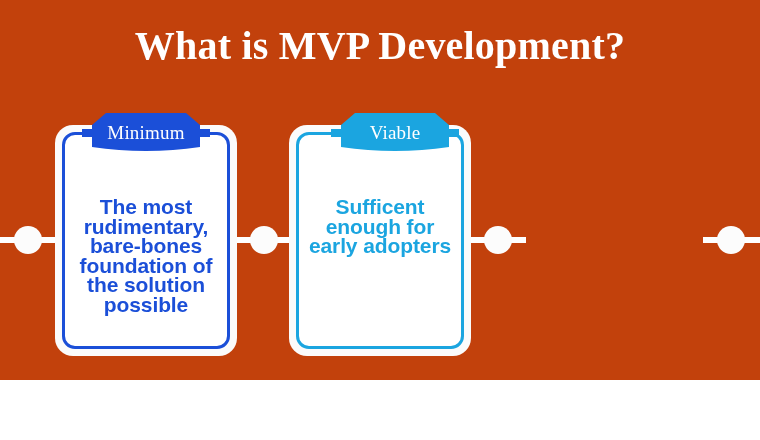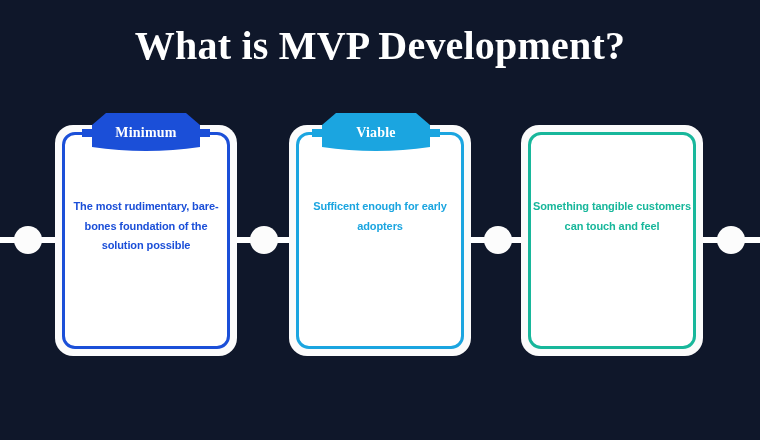--- a/index.html
+++ b/index.html
@@ -8,22 +8,22 @@
   }
   body {
     width: 760px;
     height: 440px;
     overflow: hidden;
     font-family: "Liberation Sans", sans-serif;
   }
   #stage {
     position: relative;
     width: 760px;
-    height: 440px;
-    background: #0f172a;
+    height: 380px;
+    background: #c2410c;
     overflow: hidden;
   }
 
   
   #page-title {
     position: absolute;
     left: 0;
     top: 20px;
     width: 760px;
     text-align: center;
@@ -80,21 +80,21 @@
     border: 3px solid #1B4FD8;
     border-radius: 13px;
     box-sizing: border-box;
   }
   .card-body {
     position: absolute;
     left: 2px;
     right: 2px;
     top: 62px;
     text-align: center;
-    font-size: 11px;
+    font-size: 21px;
     font-weight: bold;
     line-height: 19.5px;
     color: #1B4FD8;
     letter-spacing: -0.1px;
   }
 
   .card-1 { left: 55px; }
   .card-2 { left: 289px; }
   .card-3 { left: 521px; }
 
@@ -122,28 +122,28 @@
     left: 0;
     top: 0;
     width: 128px;
     height: 40px;
     display: flex;
     align-items: center;
     justify-content: center;
     padding-top: 0;
     box-sizing: border-box;
     font-family: "Liberation Serif", "DejaVu Serif", serif;
-    font-weight: bold;
-    font-size: 14px;
+    font-weight: normal;
+    font-size: 19px;
     color: #FFFFFF;
     white-space: nowrap;
     letter-spacing: 0.2px;
   }
   .ribbon-1 { left: 82px;  }
-  .ribbon-2 { left: 312px; }
+  .ribbon-2 { left: 331px; }
   .ribbon-3 { left: 548px; }
 </style>
 </head>
 <body>
 
 <div id="stage">
 
   <div id="page-title">What is MVP Development?</div>
 
   <div class="rail rail-1"></div>
@@ -177,19 +177,14 @@
   </div>
   <div class="ribbon ribbon-2">
     <svg viewBox="0 0 128 40" xmlns="http://www.w3.org/2000/svg">
       <path d="M0 16 L10 16 L10 24 L0 24 Z" fill="#1BA5E0"></path>
       <path d="M128 16 L118 16 L118 24 L128 24 Z" fill="#1BA5E0"></path>
       <path d="M10 12 L24 0 L104 0 L118 12 L118 34 Q64 42 10 34 Z" fill="#1BA5E0"></path>
     </svg>
     <div class="ribbon-label">Viable</div>
   </div>
 
-  <div class="card card-3">
-    <div class="card-inner">
-      <div class="card-body">Something tangible customers can touch and feel</div>
-    </div>
-  </div>
 
 </div>
 
 </body></html>

